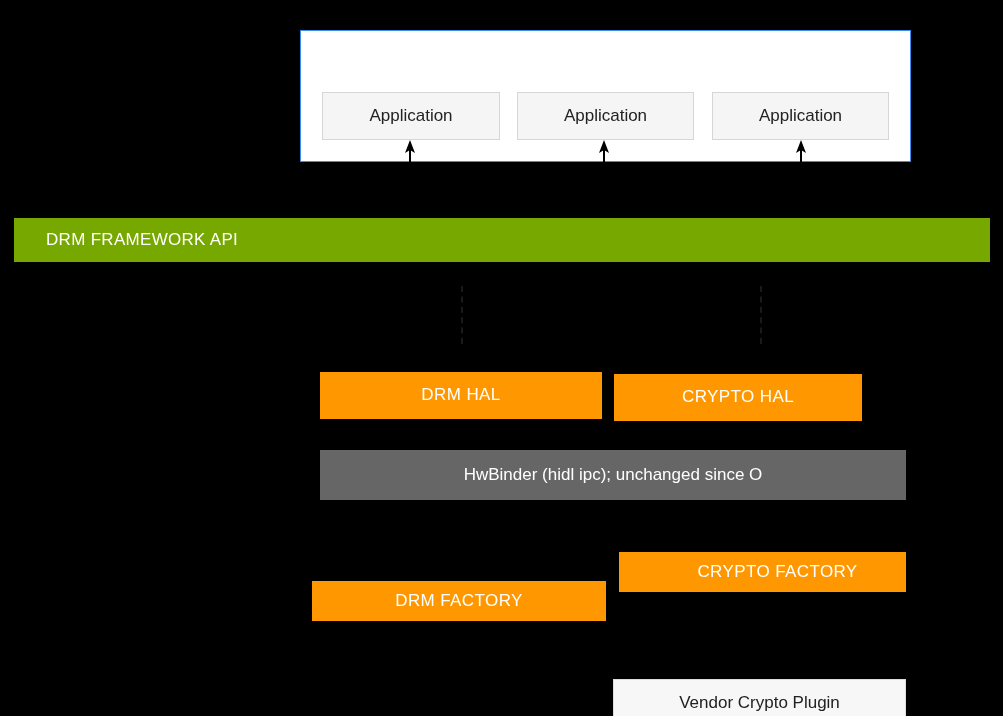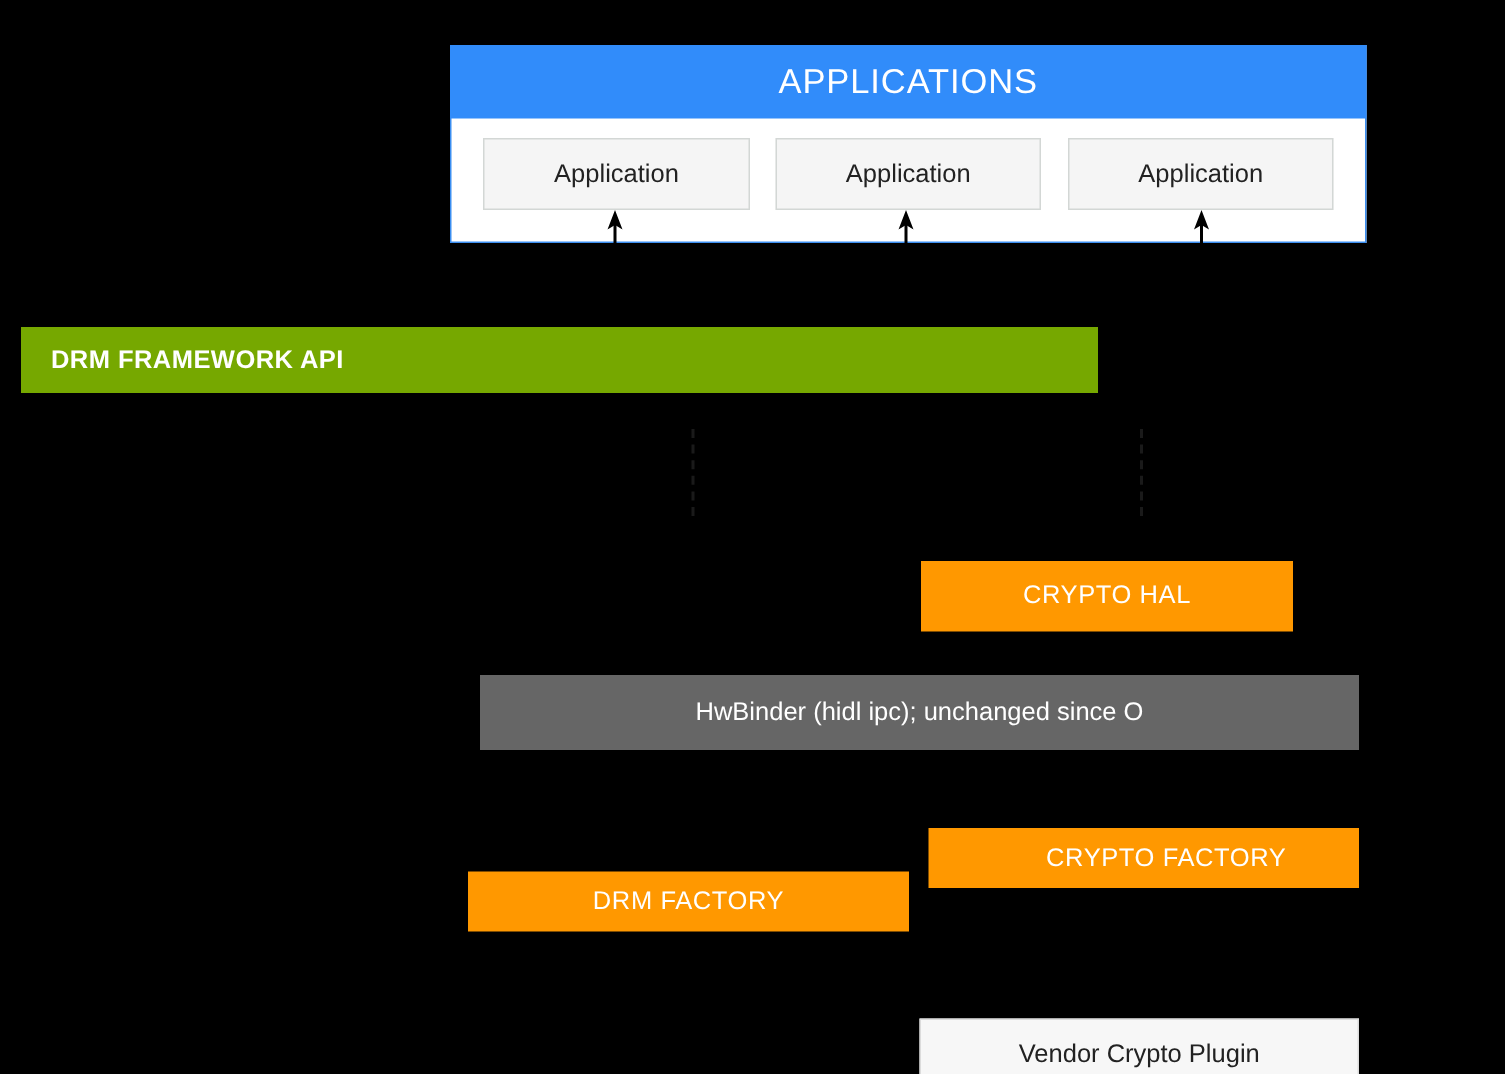--- a/index.html
+++ b/index.html
@@ -67,29 +67,28 @@
     top: 92px;
   }
   #app-box-1 { left: 322px; width: 178px; }
   #app-box-2 { left: 517px; width: 177px; }
   #app-box-3 { left: 712px; width: 177px; }
 
   
   #drm-framework-bar {
     left: 14px;
     top: 218px;
-    width: 718px;
+    width: 976px;
     height: 44px;
     background: #76A800;
     color: #FFFFFF;
     font-size: 17px;
     justify-content: flex-start;
-    padding-left: 20px;
+    padding-left: 32px;
     letter-spacing: 0.3px;
-    font-weight: bold;
   }
 
   
   #binder-bar {
     left: 320px;
     top: 289px;
     width: 586px;
     height: 52px;
     background: #D9D9D9;
     color: #555555;
@@ -154,21 +153,20 @@
   }
   #dash-left  { left: 461px; top: 286px; height: 58px; }
   #dash-right { left: 760px; top: 286px; height: 58px; }
 </style>
 </head>
 <body>
 
 <div class="stage">
 
   <div class="box" id="apps-container"></div>
-  <div id="apps-header">APPLICATIONS</div>
 
   <div class="box app-box" id="app-box-1">Application</div>
   <div class="box app-box" id="app-box-2">Application</div>
   <div class="box app-box" id="app-box-3">Application</div>
 
   <div class="arrow" style="left:403px; top:140px;">
     <svg width="14" height="28" viewBox="0 0 14 28">
       <line x1="7" y1="28" x2="7" y2="7" stroke="#000000" stroke-width="2"></line>
       <polygon points="7,0 12,13 7,10 2,13" fill="#000000"></polygon>
     </svg>
@@ -203,20 +201,21 @@
       <line x1="7" y1="0" x2="7" y2="18" stroke="#000000" stroke-width="2"></line>
       <polygon points="7,26 2,13 7,16 12,13" fill="#000000"></polygon>
     </svg>
   </div>
 
   <div class="box" id="drm-framework-bar">DRM FRAMEWORK API</div>
 
   <div class="dash-line" id="dash-left"></div>
   <div class="dash-line" id="dash-right"></div>
 
+  <div class="box hal-box" id="drm-hal">DRM HAL</div>
   <div class="box hal-box" id="crypto-hal">CRYPTO HAL</div>
 
   <div class="box" id="hwbinder-bar">HwBinder (hidl ipc); unchanged since O</div>
 
   <div class="box factory-box" id="drm-factory">DRM FACTORY</div>
   <div class="box factory-box" id="crypto-factory">CRYPTO FACTORY</div>
 
   <div class="box plugin-box" id="vendor-crypto-plugin">Vendor Crypto Plugin</div>
 
 </div>

